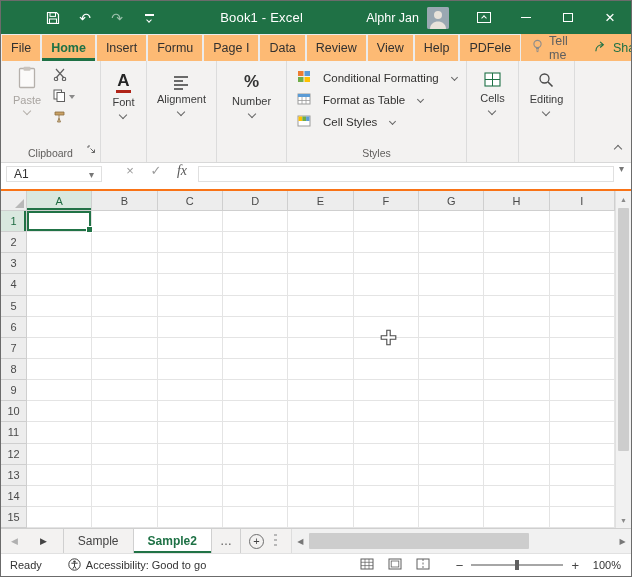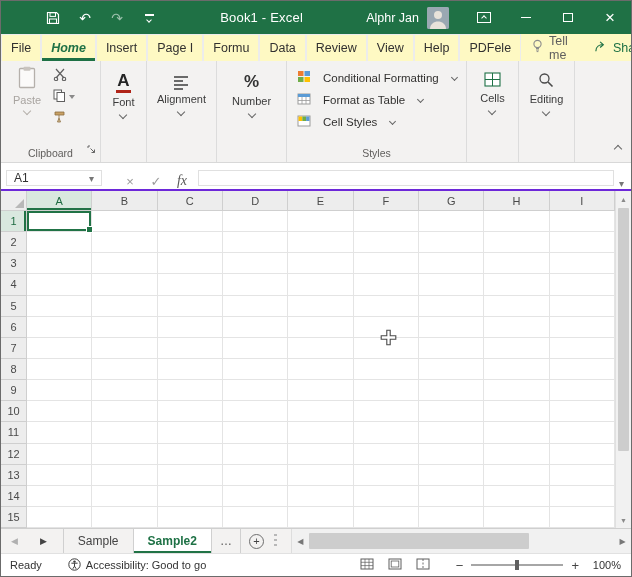--- a/index.html
+++ b/index.html
@@ -23,23 +23,23 @@
   .tb-user { display:flex; align-items:center; gap:8px; font-size:12.5px; margin-right:14px; }
   .avatar { width:22px; height:22px; border-radius:2px; background:#8a9ba8; display:flex; align-items:flex-end; justify-content:center; overflow:hidden; }
   .win-controls { display:flex; align-items:stretch; height:33px; }
   .win-btn { width:42px; display:flex; align-items:center; justify-content:center; color:#fff; font-size:14px; }
   .mini-bar { width:10px; height:1px; background:#fff; }
   .max-box { width:10px; height:9px; border:1px solid #fff; }
   .pip-box { width:14px; height:11px; border:1px solid #fff; display:flex; align-items:center; justify-content:center; }
   .pip-box .chev { width:4px; height:4px; border-width:1.2px; }
 
   
-  .tabrow { height:27px; background:#fef9c3; display:flex; align-items:stretch; flex:0 0 27px; }
+  .tabrow { height:27px; background:#fdba74; display:flex; align-items:stretch; flex:0 0 27px; }
   .rtab { display:flex; align-items:center; padding:0 9px; font-size:12.5px; color:#323130; border:1px solid #ececec; border-bottom:none; white-space:nowrap; }
-  .rtab.active { color:#1e7145; box-shadow: inset 0 -3px 0 #1e7145; font-weight:bold;font-style:italic; }
+  .rtab.active { color:#1e7145; box-shadow: inset 0 -3px 0 #1e7145; font-weight:bold; }
   .tellme { display:flex; align-items:center; gap:5px; padding:0 10px; font-size:12.5px; color:#5f5f5f; }
   .share { margin-left:auto; display:flex; align-items:center; gap:6px; padding:0 16px; font-size:12.5px; color:#1e7145; }
 
   
   .ribbon { height:102px; background:#f3f2f1; display:flex; position:relative; border-bottom:1px solid #d8d8d8; flex:0 0 102px; }
   .rgroup { position:relative; border-right:1px solid #dcdcdc; display:flex; flex-direction:column; padding-top:5px; }
   .rgroup-label { position:absolute; bottom:3px; left:0; right:0; text-align:center; font-size:10.5px; color:#605e5c; }
   .bigbtn-group { align-items:center; justify-content:flex-start; }
   .bigbtn { display:flex; flex-direction:column; align-items:center; gap:3px; padding-top:6px; color:#3b3b3b; font-size:11px; }
   .bigbtn .chev { color:#666; margin-top:1px; }
@@ -55,21 +55,21 @@
   .small-ic-row { display:flex; align-items:center; gap:3px; height:16px; }
   .tri-down { width:0; height:0; border-left:3px solid transparent; border-right:3px solid transparent; border-top:4px solid #8a8a8a; display:inline-block; }
   .launcher { position:absolute; right:4px; bottom:4px; }
   
   .styles-rows { display:flex; flex-direction:column; gap:3px; padding:2px 8px 0 10px; }
   .style-row { display:flex; align-items:center; gap:12px; font-size:11.5px; color:#323130; height:19px; }
   .style-row .chev { width:5px; height:5px; color:#666; margin-left:1px; }
   .collapse-ribbon { position:absolute; right:10px; bottom:6px; color:#666; }
 
   
-  .formulabar { height:28px; background:#fff; display:flex; align-items:flex-end; border-bottom:2px solid #6d28d9; flex:0 0 28px; }
+  .formulabar { height:28px; background:#fff; display:flex; align-items:flex-start; border-bottom:2px solid #f97316; flex:0 0 28px; }
   .namebox { width:96px; margin:3px 0 3px 5px; border:1px solid #e0e0e0; display:flex; align-items:center; padding:0 7px; font-size:12px; color:#333; }
   .namebox .dd { margin-left:auto; color:#777; font-size:10px; }
   .vdots { width:3px; margin:6px 6px; background:repeating-linear-gradient(to bottom, #b8b8b8 0 2px, transparent 2px 5px); }
   .fb-btn { display:flex; align-items:center; justify-content:center; width:26px; color:#9a9a9a; font-size:13px; }
   .fx { font-family:"Liberation Serif", serif; font-style:italic; color:#595959; font-size:14px; }
   .formula-input { flex:1; margin:3px 5px 3px 3px; border:1px solid #e0e0e0; font-size:12px; padding:0 6px; outline:none; color:#333; font-family:"Liberation Sans", sans-serif; }
   .fb-exp { display:flex; align-items:center; padding-right:7px; color:#777; font-size:10px; }
 
   
   .grid-wrap { flex:1; display:flex; background:#fff; overflow:hidden; position:relative; }
@@ -172,22 +172,22 @@
       <span class="win-btn" style="font-size:17px;">
           <span>×</span>
         </span>
     </div>
   </div>
 
   <div class="tabrow">
     <span class="rtab">File</span>
     <span class="rtab active">Home</span>
     <span class="rtab">Insert</span>
+    <span class="rtab">Formu</span>
     <span class="rtab">Page I</span>
-    <span class="rtab">Formu</span>
     <span class="rtab">Data</span>
     <span class="rtab">Review</span>
     <span class="rtab">View</span>
     <span class="rtab">Help</span>
     <span class="rtab">PDFele</span>
     <span class="tellme">
       <span><svg width="13" height="14" viewBox="0 0 13 14">
             <circle cx="6.5" cy="5" r="3.6" fill="none" stroke="#8b8b8b" stroke-width="1.1"></circle>
             <path d="M5 9.5 h3 M5 11 h3 M5.6 12.6 h1.8" stroke="#8b8b8b" stroke-width="1" fill="none"></path>
           </svg></span>

